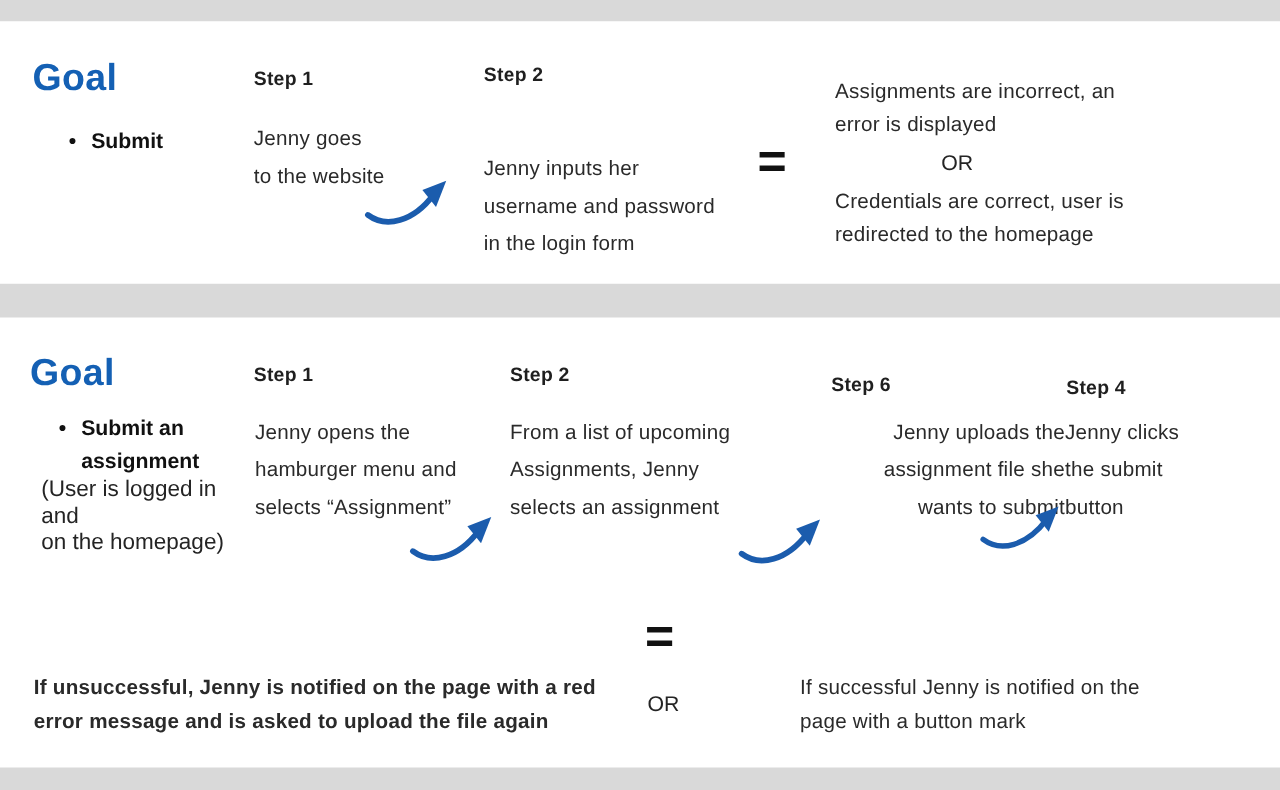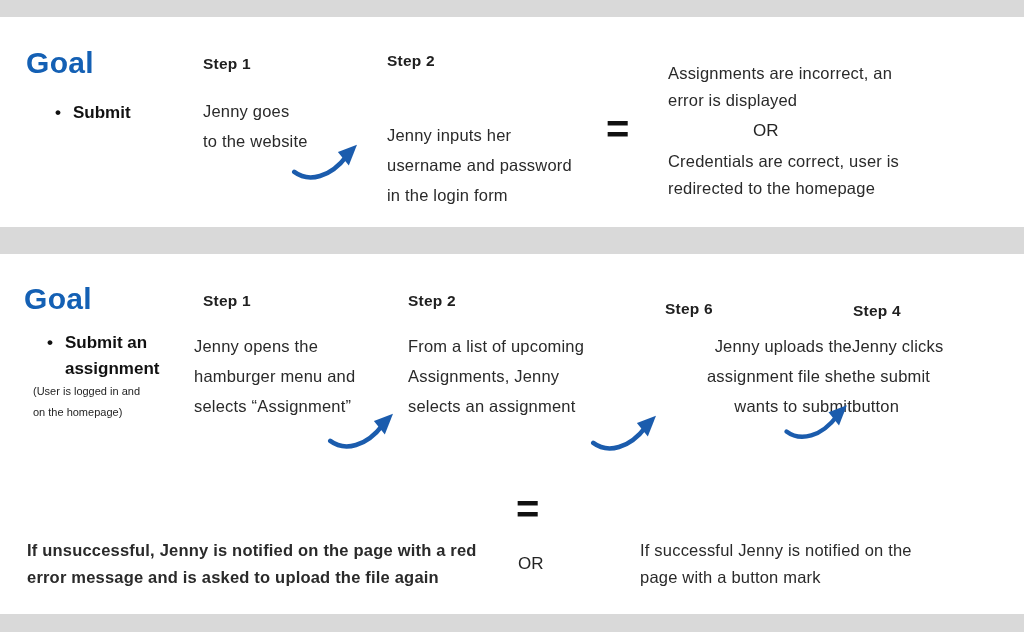--- a/index.html
+++ b/index.html
@@ -29,21 +29,21 @@
   .goal-bullet {
     display: flex;
     gap: 12px;
     font-size: 17px;
     font-weight: 700;
     color: #111111;
     line-height: 26px;
   }
   .goal-bullet .dot { font-size: 17px; line-height: 26px; }
   .goal-note {
-    font-size: 11px;
+    font-size: 18px;
     color: #242424;
     line-height: 21px;
   }
   .step-label {
     font-size: 15.5px;
     font-weight: 700;
     color: #1f1f1f;
     letter-spacing: 0.2px;
   }
   .step-text {
@@ -114,21 +114,21 @@
 
   <div class="abs goal-bullet" style="left:47px; top:330px;">
     <span class="dot">•</span>
     <span class="pre">Submit an
 assignment</span>
   </div>
   <div class="abs goal-note pre" style="left:33px; top:381px; width:160px;">(User is logged in and
 on the homepage)</div>
 
   <div class="abs step-label" style="left:203px; top:292px;">Step 1</div>
-  <div class="abs step-text pre" style="left:194px; top:331px; width:210px;">Jenny opens the
+  <div class="abs step-text pre" style="left:204px; top:331px; width:210px;">Jenny opens the
 hamburger menu and
 selects “Assignment”</div>
 
   <div class="abs arrow-icon" style="left:326px; top:410px;">
     <svg width="74" height="40" viewBox="0 0 80 44">
       <path d="M4 34 C 20 46, 44 40, 62 16" fill="none" stroke="#1b5cad" stroke-width="5" stroke-linecap="round"></path>
       <path d="M73 4 L52 12 L64 27 Z" fill="#1b5cad"></path>
     </svg>
   </div>
 

